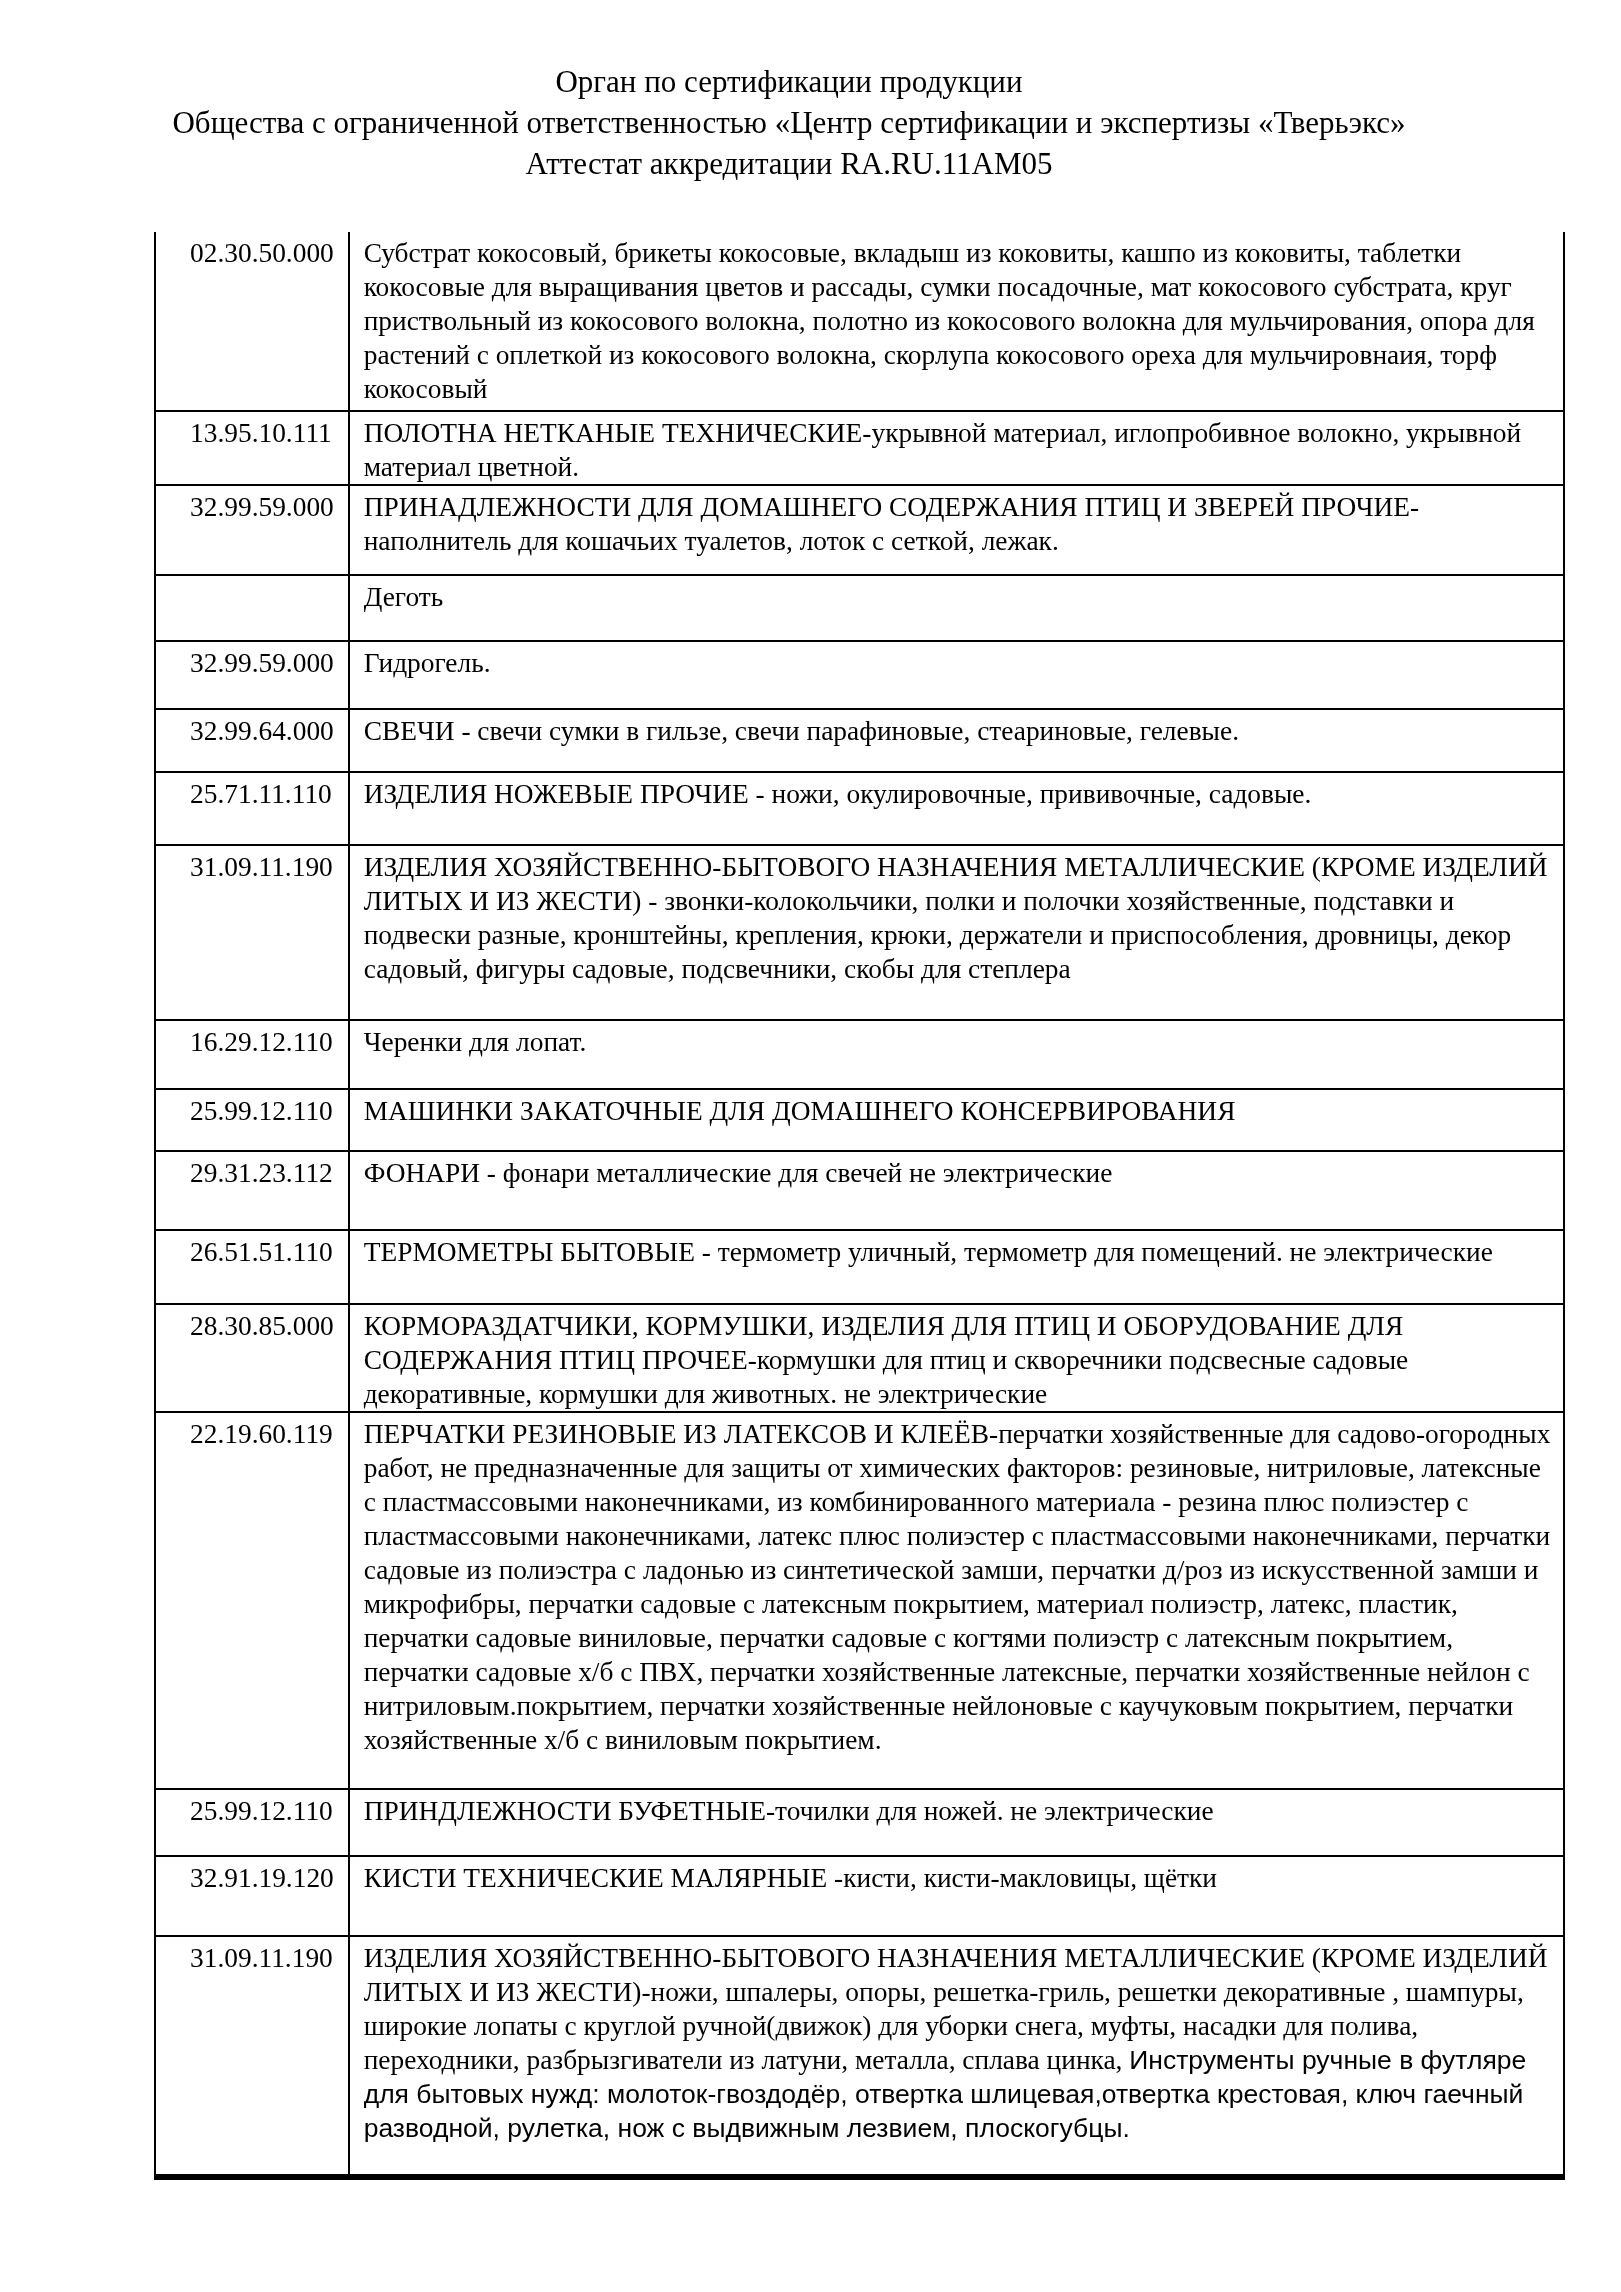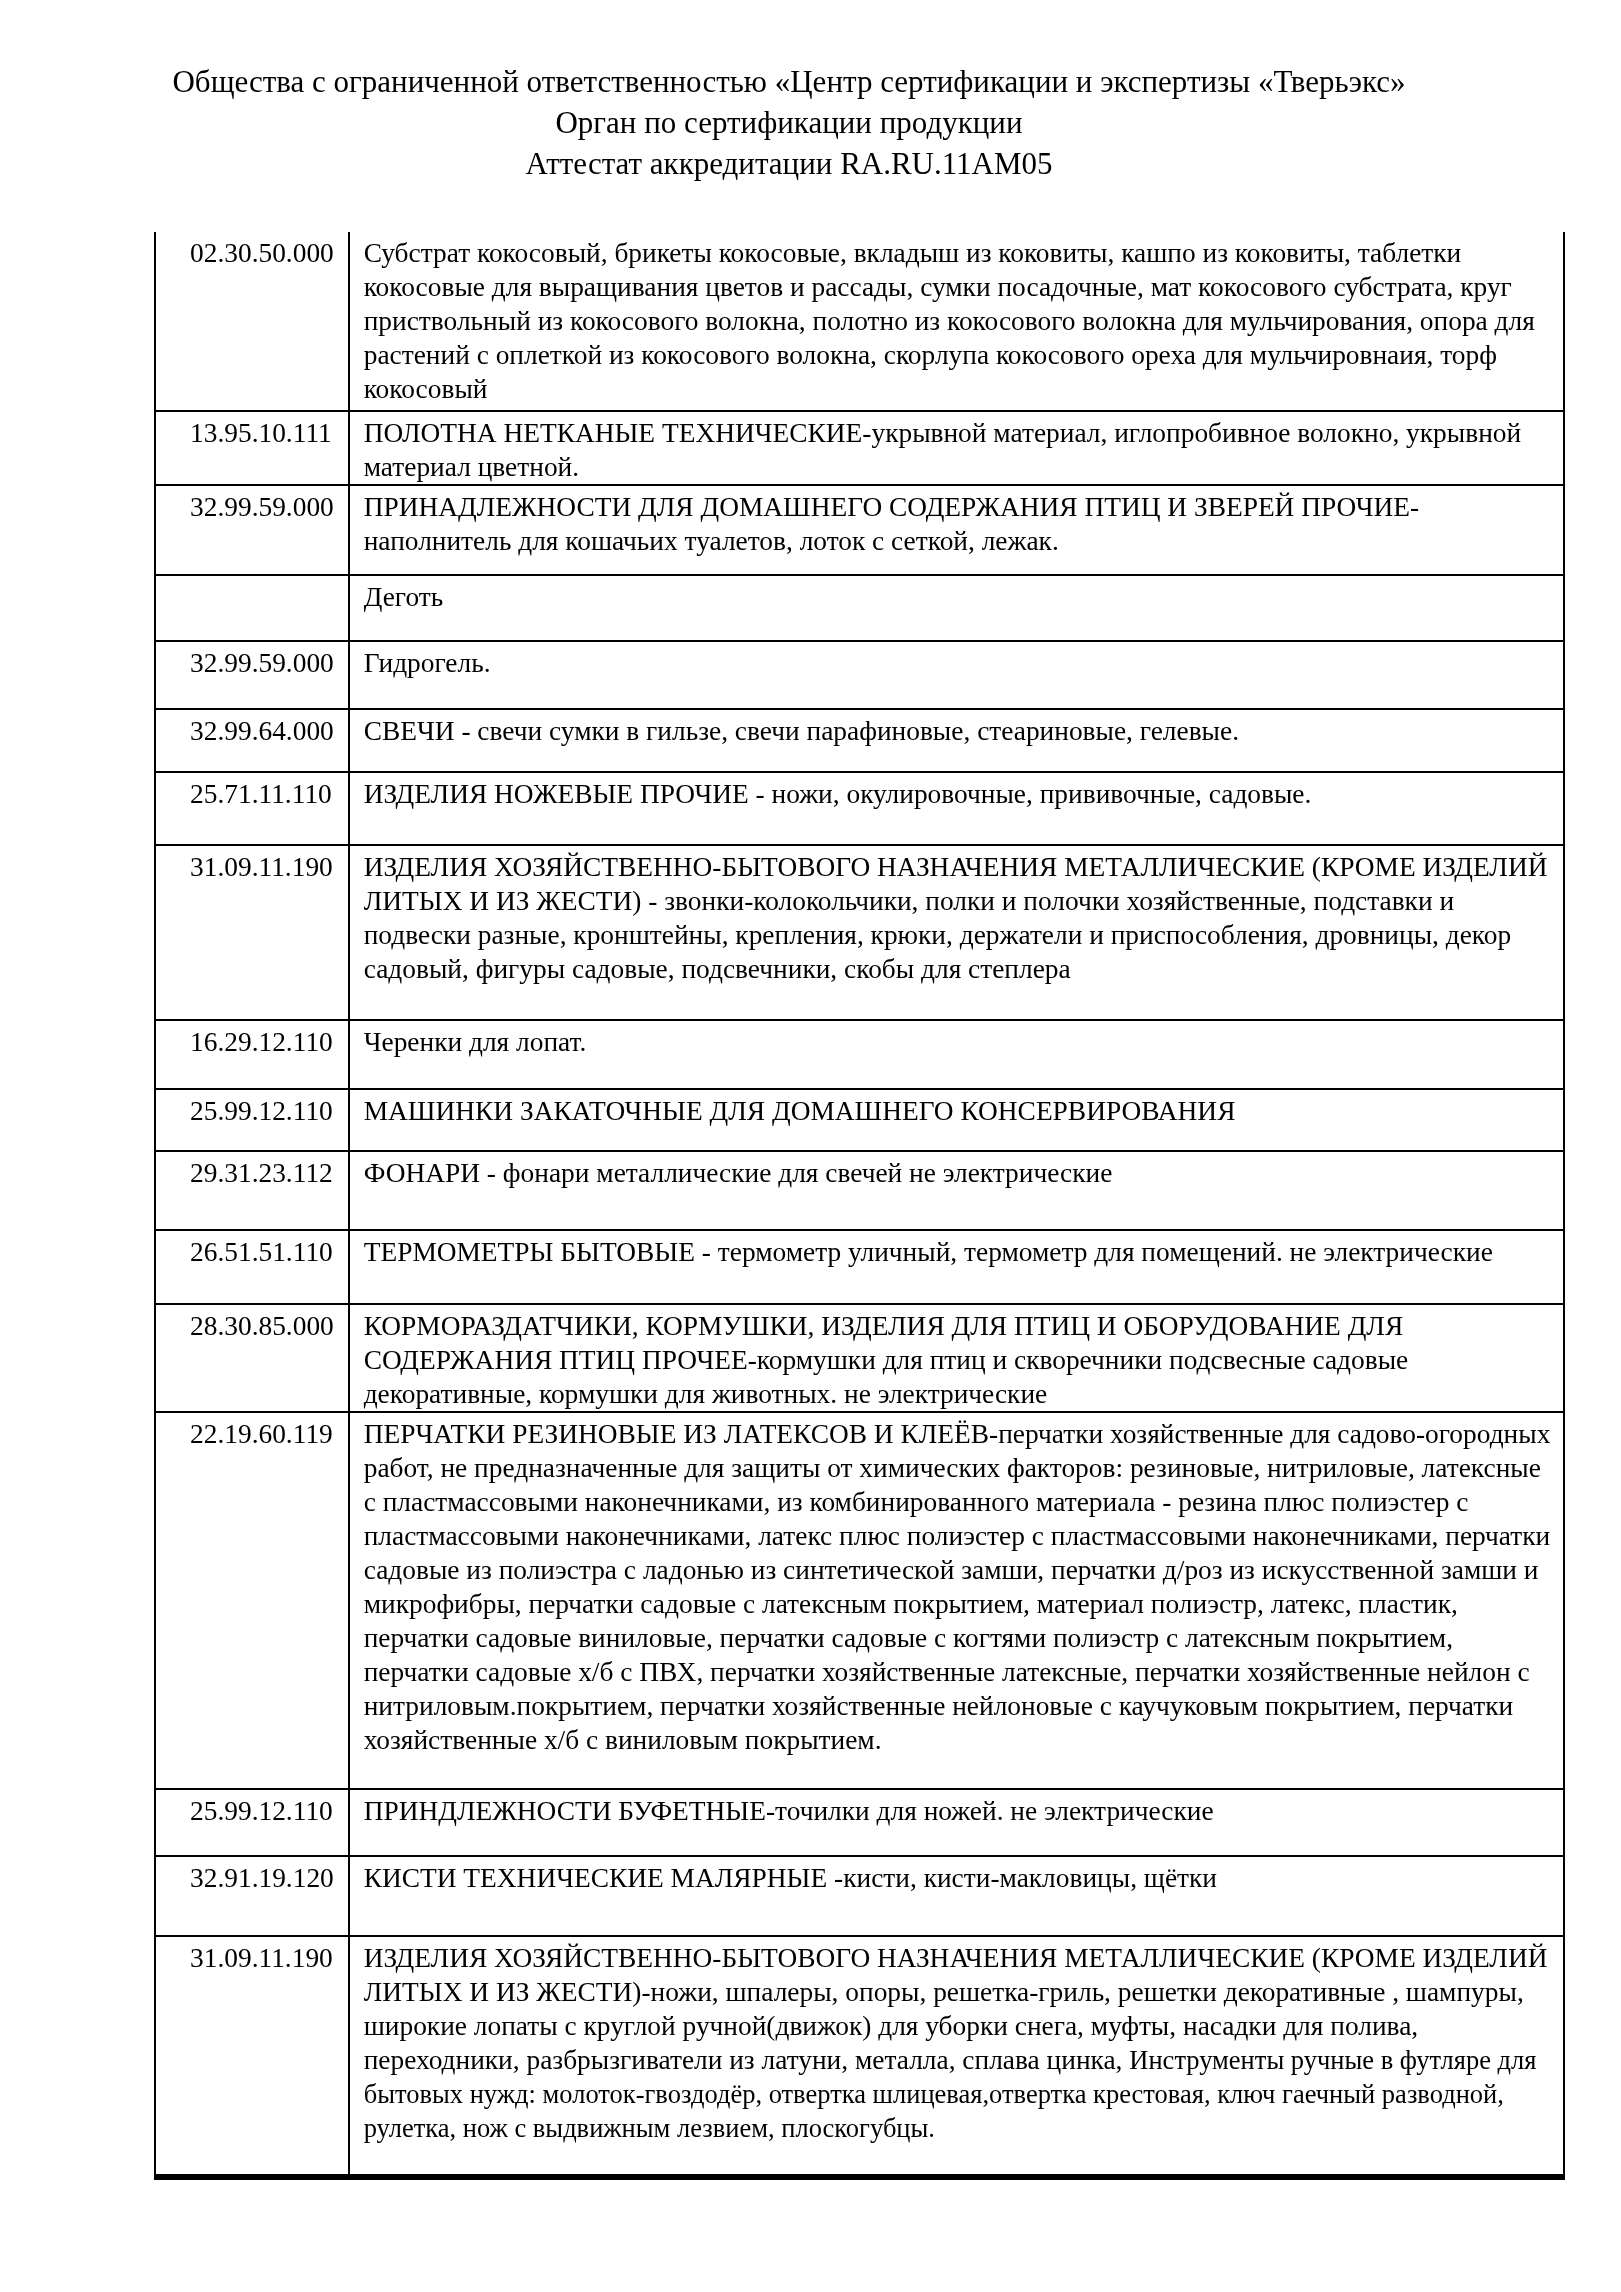--- a/index.html
+++ b/index.html
@@ -54,32 +54,32 @@
     padding: 3.9px 9.8px 0 13.7px;
     overflow: hidden;
   }
   table.cert-table td.code-cell {
     padding-left: 34px;
     white-space: nowrap;
   }
   table.cert-table tr:first-child td { border-top: none; }
   table.cert-table tr:last-child td { border-bottom: 6.9px solid #000; }
   .sans-segment {
-    font-family: Liberation Serif, serif;
+    font-family: Liberation Sans, sans-serif;
     font-size: 26.5px;
   }
 </style>
 </head>
 <body>
 
 <div class="page">
 
   <div class="doc-header">
+    <div class="h-line">Орган по сертификации продукции</div>
     <div class="h-line">Общества с ограниченной ответственностью «Центр сертификации и экспертизы «Тверьэкс»</div>
-    <div class="h-line">Орган по сертификации продукции</div>
     <div class="h-line">Аттестат аккредитации RA.RU.11AM05</div>
   </div>
 
   <table class="cert-table">
     <colgroup>
         <col class="c-code">
         <col class="c-desc">
       </colgroup>
     <tbody>
       <tr style="height:179px">

